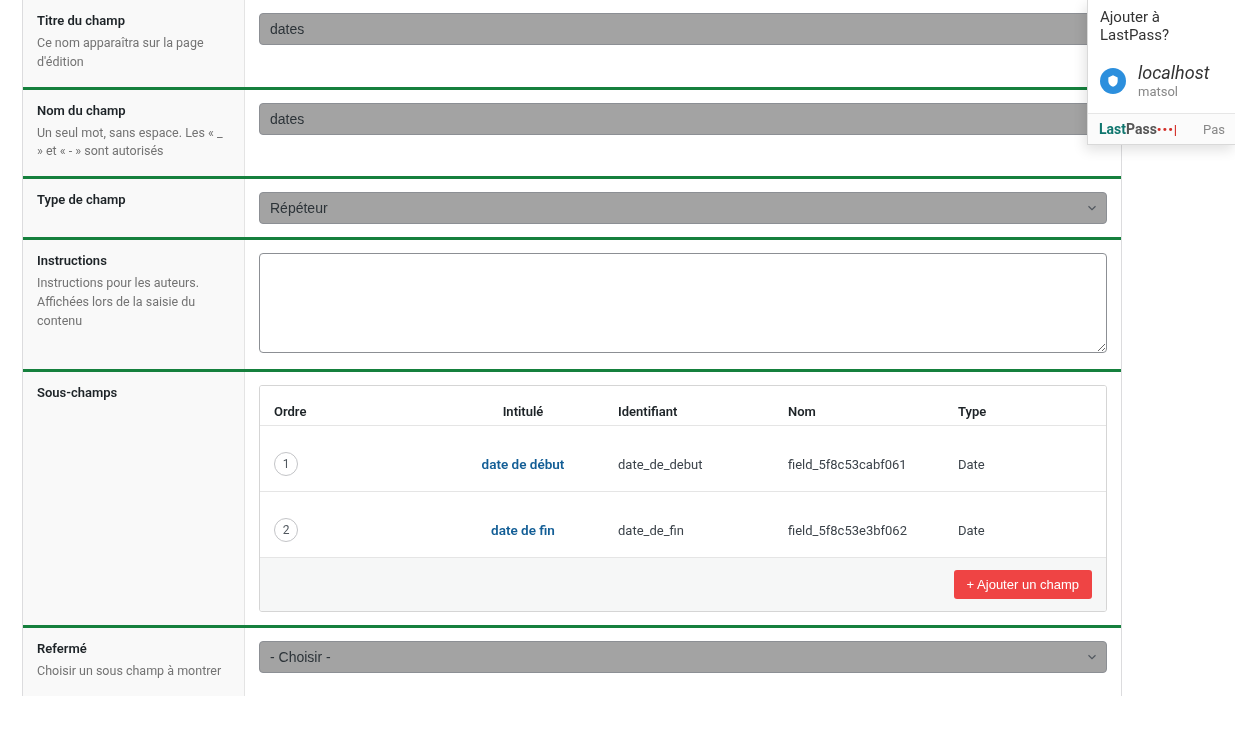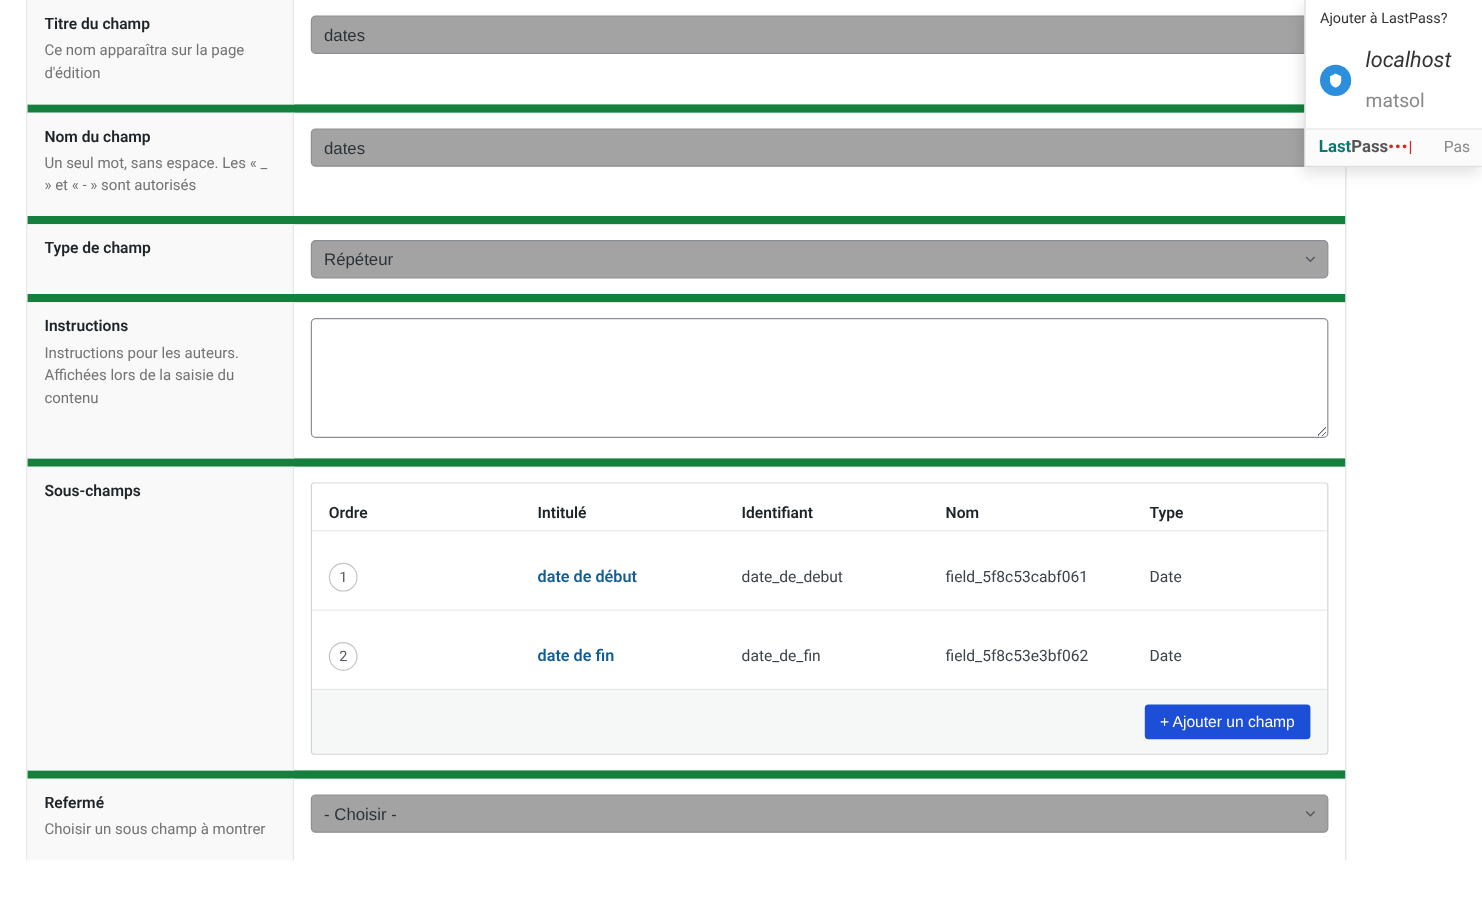--- a/index.html
+++ b/index.html
@@ -16,21 +16,21 @@
 
   .settings-wrap {
     margin-left: 22px;
     border-left: 1px solid #dcdcde;
     border-right: 1px solid #dcdcde;
     width: 1100px;
   }
 
   .setting-row {
     display: flex;
-    border-bottom: 7px solid #15803d;
+    border-bottom: 3px solid #15803d;
     background: #fff;
   }
   .setting-row .label-col {
     width: 222px;
     padding: 13px 14px 15px;
     background: #f9f9f9;
     border-right: 1px solid #e4e4e4;
   }
   .setting-row .label-col .label-title {
     font-weight: 600;
@@ -133,21 +133,21 @@
     font-size: 13px;
     height: 40px;
   }
   .subfields-row {
     min-height: 66px;
     background: #fff;
   }
   .subfields-row:last-of-type { border-bottom: 1px solid #e5e5e5; }
   .sf-col { padding: 8px 10px; margin-top: 11px; }
   .sf-order { width: 178px; padding-left: 14px; }
-  .sf-intitule { width: 170px; }
+  .sf-intitule { width: 170px; text-align: center; }
   .sf-nom { width: 170px; }
   .sf-ident { width: 170px; }
   .sf-type { flex: 1; }
 
   .order-badge {
     display: inline-flex;
     width: 24px; height: 24px;
     border: 1px solid #c3c4c7;
     border-radius: 50%;
     align-items: center;
@@ -164,21 +164,21 @@
     font-size: 13.5px;
   }
 
   .subfields-footer {
     background: #f6f7f7;
     padding: 12px 14px;
     display: flex;
     justify-content: flex-end;
   }
   .btn-primary {
-    background: #1d4ed8;
+    background: #ef4444;
     color: #fff;
     border: none;
     padding: 7px 13px;
     font-size: 13px;
     border-radius: 3px;
     cursor: pointer;
   }
 
   
   .lastpass-popup {
@@ -190,37 +190,37 @@
     border: 1px solid #d9d9d9;
     border-top: none;
     border-right: none;
     box-shadow: -2px 5px 12px rgba(0,0,0,0.12);
     font-size: 13px;
     z-index: 999;
   }
   .lp-head {
     padding: 8px 12px 10px;
     color: #333;
-    font-size: 12px;
+    font-size: 15px;
   }
   .lp-item {
     display: flex;
     align-items: center;
     padding: 8px 12px 14px;
   }
   .lp-icon {
     width: 26px; height: 26px;
     border-radius: 50%;
     background: #2c8fdd;
     display: inline-flex;
     align-items: center; justify-content: center;
     margin-right: 12px;
   }
   .lp-host { font-size: 18px; color: #333; font-style: italic; }
-  .lp-user { font-size: 16px; color: #888; margin-top: 13px; }
+  .lp-user { font-size: 13px; color: #888; margin-top: 1px; }
   .lp-foot {
     border-top: 1px solid #e6e6e6;
     background: #fbfbfb;
     display: flex;
     align-items: center;
     justify-content: space-between;
     padding: 7px 10px 7px 11px;
   }
   .lp-logo .last { color: #0f766e; font-weight: 700; font-size: 14px; }
   .lp-logo .pass { color: #555; font-weight: 700; font-size: 14px; }

